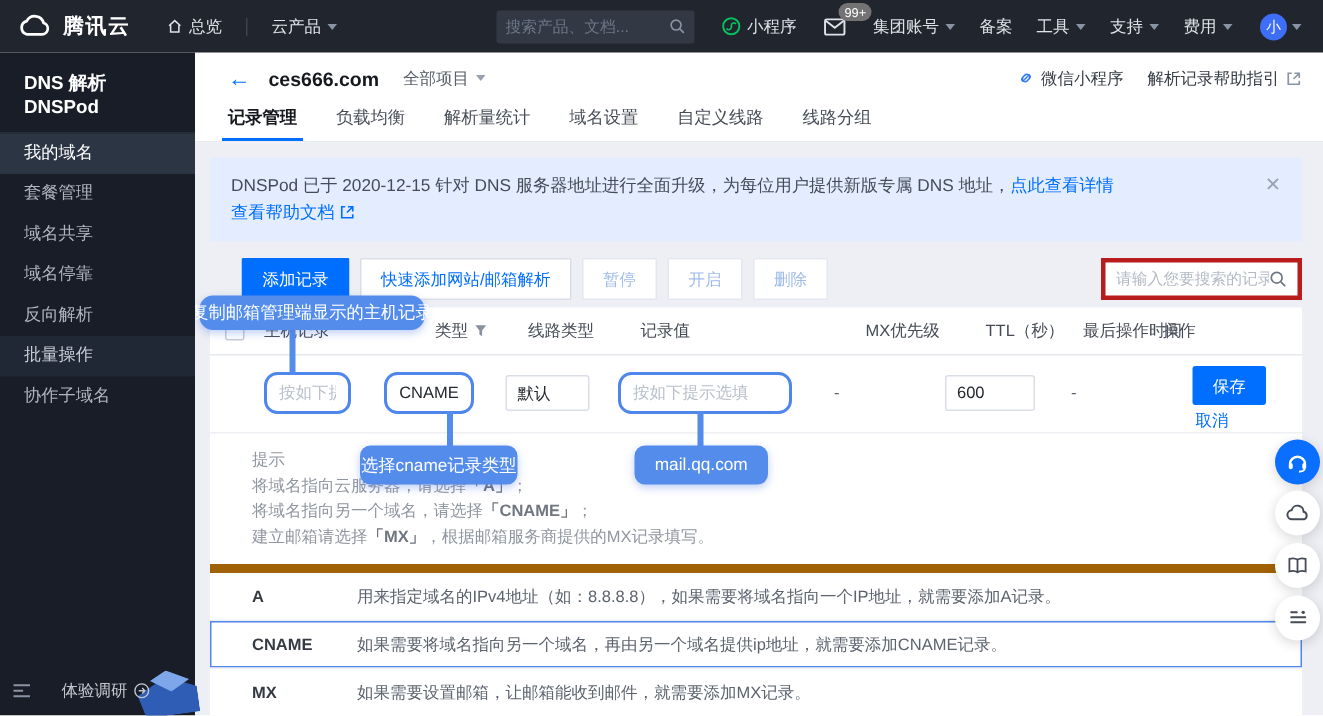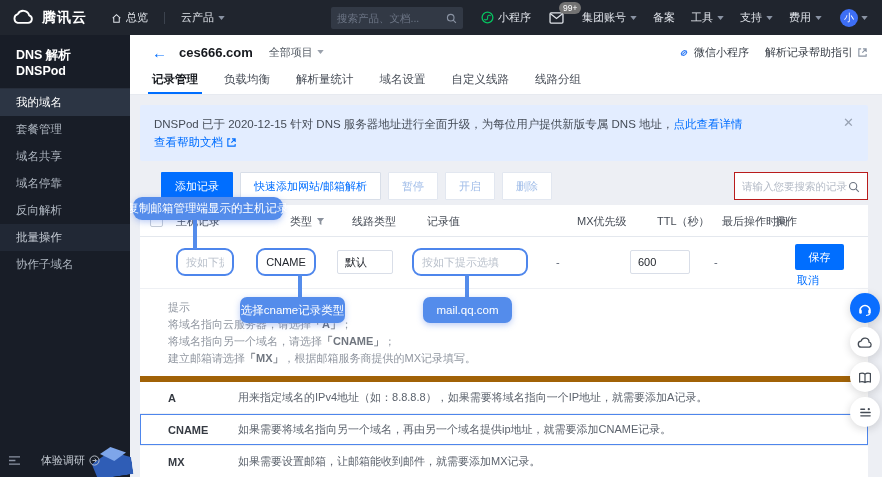--- a/index.html
+++ b/index.html
@@ -64,21 +64,21 @@
             color:#454c57; position:relative; line-height:18px; }
   .banner a { color:#006eff; text-decoration:none; cursor:pointer; }
   .banner-close { position:absolute; right:14px; top:9px; color:#98a2b3; font-size:13px; cursor:pointer; }
 
   .toolbar { margin-top:11px; height:28px; display:flex; gap:7px; align-items:center;padding-left:21px; }
   .btn { height:28px; padding:0 13px; font-size:11px; border-radius:1px; border:1px solid transparent;
          display:flex; align-items:center; cursor:pointer; white-space:nowrap; background:#fff; }
   .btn.primary { background:#006eff; color:#fff; }
   .btn.secondary { color:#006eff; border-color:#d8dee8; }
   .btn.disabled { color:#9fbce8; border-color:#e2e7f0; cursor:default; }
-  .tb2-search { margin-left:auto; width:134px; height:28px; background:#fff; border:1px solid #b91c1c;
+  .tb2-search { margin-left:auto; width:134px; height:28px; background:#fff; border:3px solid #b91c1c;
                 display:flex; align-items:center; padding:0 7px; }
   .tb2-search input { flex:1; min-width:0; border:none; outline:none; font-size:10.5px; color:#333; }
   .tb2-search input::placeholder { color:#b3bac6; }
 
   .table { margin-top:5px; background:#fff; height:360px; position:relative; }
   .thead { height:32px; border-bottom:1px solid #e4e8ee; position:relative; font-size:11px; color:#454b55; }
   .th { position:absolute; top:0; line-height:32px; white-space:nowrap; }
   .cb { position:absolute; left:10px; top:9px; width:13px; height:13px; border:1px solid #c6ccd6; border-radius:2px; background:#fff; cursor:pointer; }
 
   .form-row { height:52px; border-bottom:1px solid #eef0f4; position:relative; }

